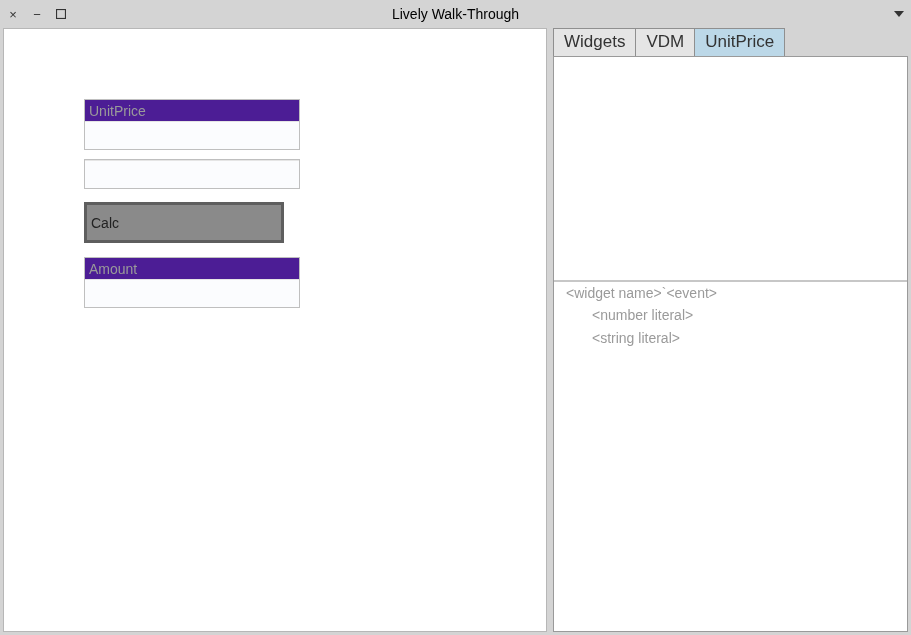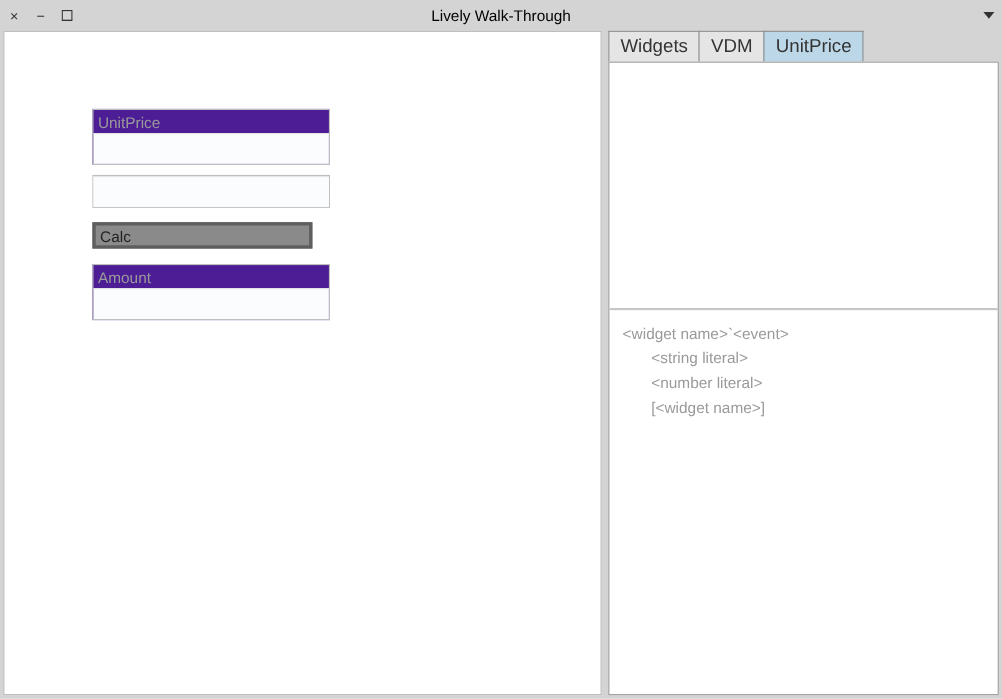--- a/index.html
+++ b/index.html
@@ -82,21 +82,21 @@
     height: 28px;
     border: none;
     border-top: 1px solid #e5e5e5;
     background: #fbfcfe;
     padding: 2px 4px;
     font-size: 14px;
     outline: none;
   }
   .calc-button {
     width: 200px;
-    height: 24px;
+    height: 41px;
     background: #8a8a8a;
     border: 3px solid #5e5e5e;
     color: #222;
     font-size: 14px;
     text-align: left;
     padding: 0 4px;
     cursor: pointer;
     margin-bottom: 14px;
     margin-top: 4px;
     line-height: 20px;
@@ -130,21 +130,21 @@
     border: 1px solid #9a9a9a;
     display: flex;
     flex-direction: column;
   }
   .code-top {
     flex: 0 0 225px;
     border-bottom: 2px solid #c7c7c7;
   }
   .code-bottom {
     flex: 1;
-    padding: 10px 12px;
+    padding: 0 12px;
     font-size: 14px;
     color: #9a9a9a;
     line-height: 1.6;
   }
   .code-bottom .indent {
     padding-left: 26px;
   }
   .code-bottom p {
     white-space: nowrap;
   }
@@ -197,21 +197,20 @@
     <div class="right-panel">
       <div class="tabs">
         <div class="tab">Widgets</div>
         <div class="tab">VDM</div>
         <div class="tab active">UnitPrice</div>
       </div>
       <div class="right-content">
         <div class="code-top"></div>
         <div class="code-bottom">
           <p>&lt;widget name&gt;`&lt;event&gt;</p>
+          <p class="indent">&lt;number literal&gt;</p>
           <p class="indent">&lt;string literal&gt;</p>
-          <p class="indent">&lt;number literal&gt;</p>
-          <p class="indent">[&lt;widget name&gt;]</p>
         </div>
       </div>
     </div>
 
   </div>
 </div>
 
 </body></html>

